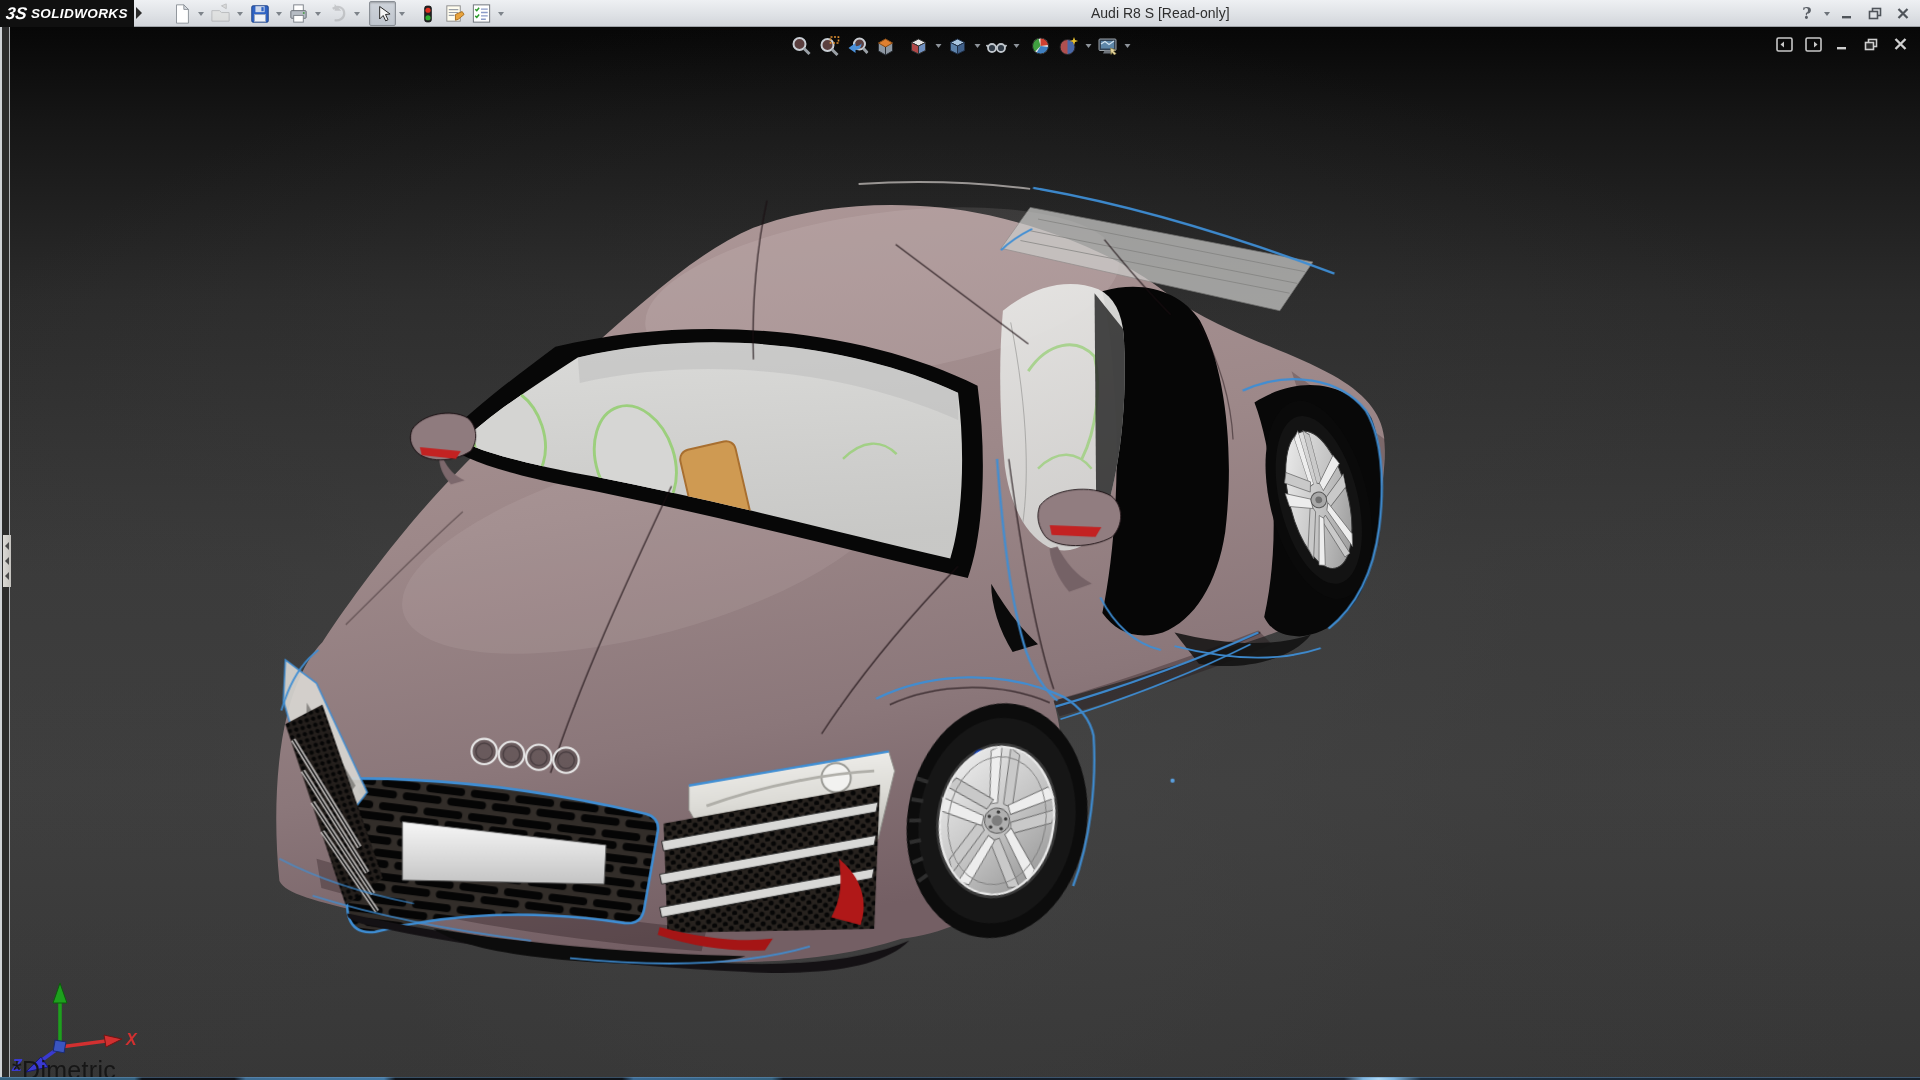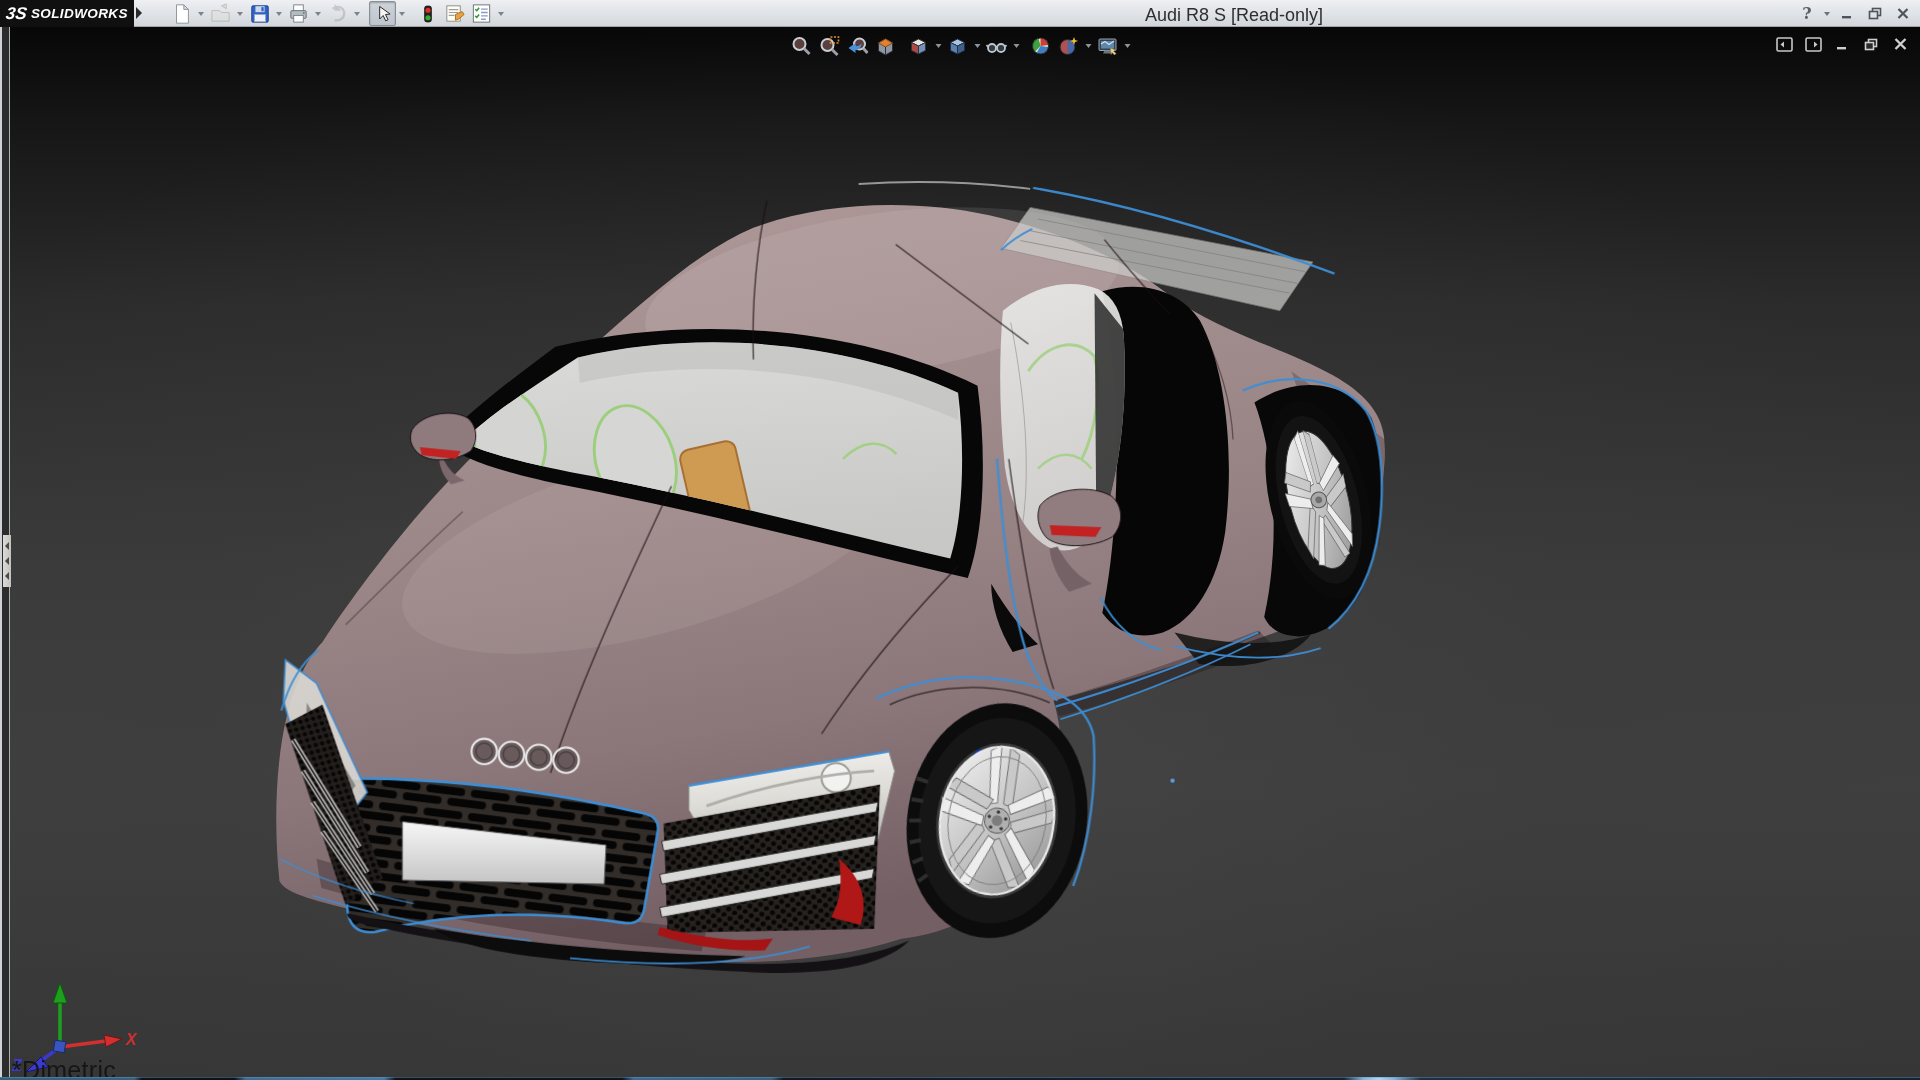--- a/index.html
+++ b/index.html
@@ -20,21 +20,21 @@
   .main-toolbar { position:absolute; left:168px; top:1px; height:25px; display:flex; align-items:center; }
   .tbtn { width:27px; height:25px; border:none; background:transparent; display:flex;
     align-items:center; justify-content:center; padding:0; }
   .tbtn.pressed { background:linear-gradient(180deg,#cfd4db,#bfc5cd);
     border:1px solid #8a8f96; border-radius:2px; box-shadow:inset 0 1px 2px rgba(0,0,0,.25); }
   .tbtn.disabled { opacity:.45; filter:grayscale(.8); }
   .dd { width:12px; height:25px; display:flex; align-items:center; justify-content:center; }
   .dd::after { content:""; width:0; height:0; border-top:4px solid #7d838a;
     border-left:3.5px solid transparent; border-right:3.5px solid transparent; }
   .tb-gap { width:6px; }
-  .win-title { position:absolute; left:1145px; top:5px; font-size:18px; color:#2e2e2e; }
+  .win-title { position:absolute; left:1091px; top:5px; font-size:14px; color:#2e2e2e; }
   .titlebar-controls { position:absolute; right:6px; top:0; height:27px; display:flex;
     align-items:center; gap:6px; }
   .help-glyph { font-size:16px; font-weight:bold; color:#5a5f66; font-family:"DejaVu Serif",serif; }
   .tc-dd { width:0; height:0; border-top:4px solid #6d737a;
     border-left:3.5px solid transparent; border-right:3.5px solid transparent; }
   .tc-btn { width:22px; height:20px; display:flex; align-items:center; justify-content:center;
     background:transparent; border:none; }
 
   
   .viewport { position:absolute; top:27px; left:0; width:1920px; height:1053px;

